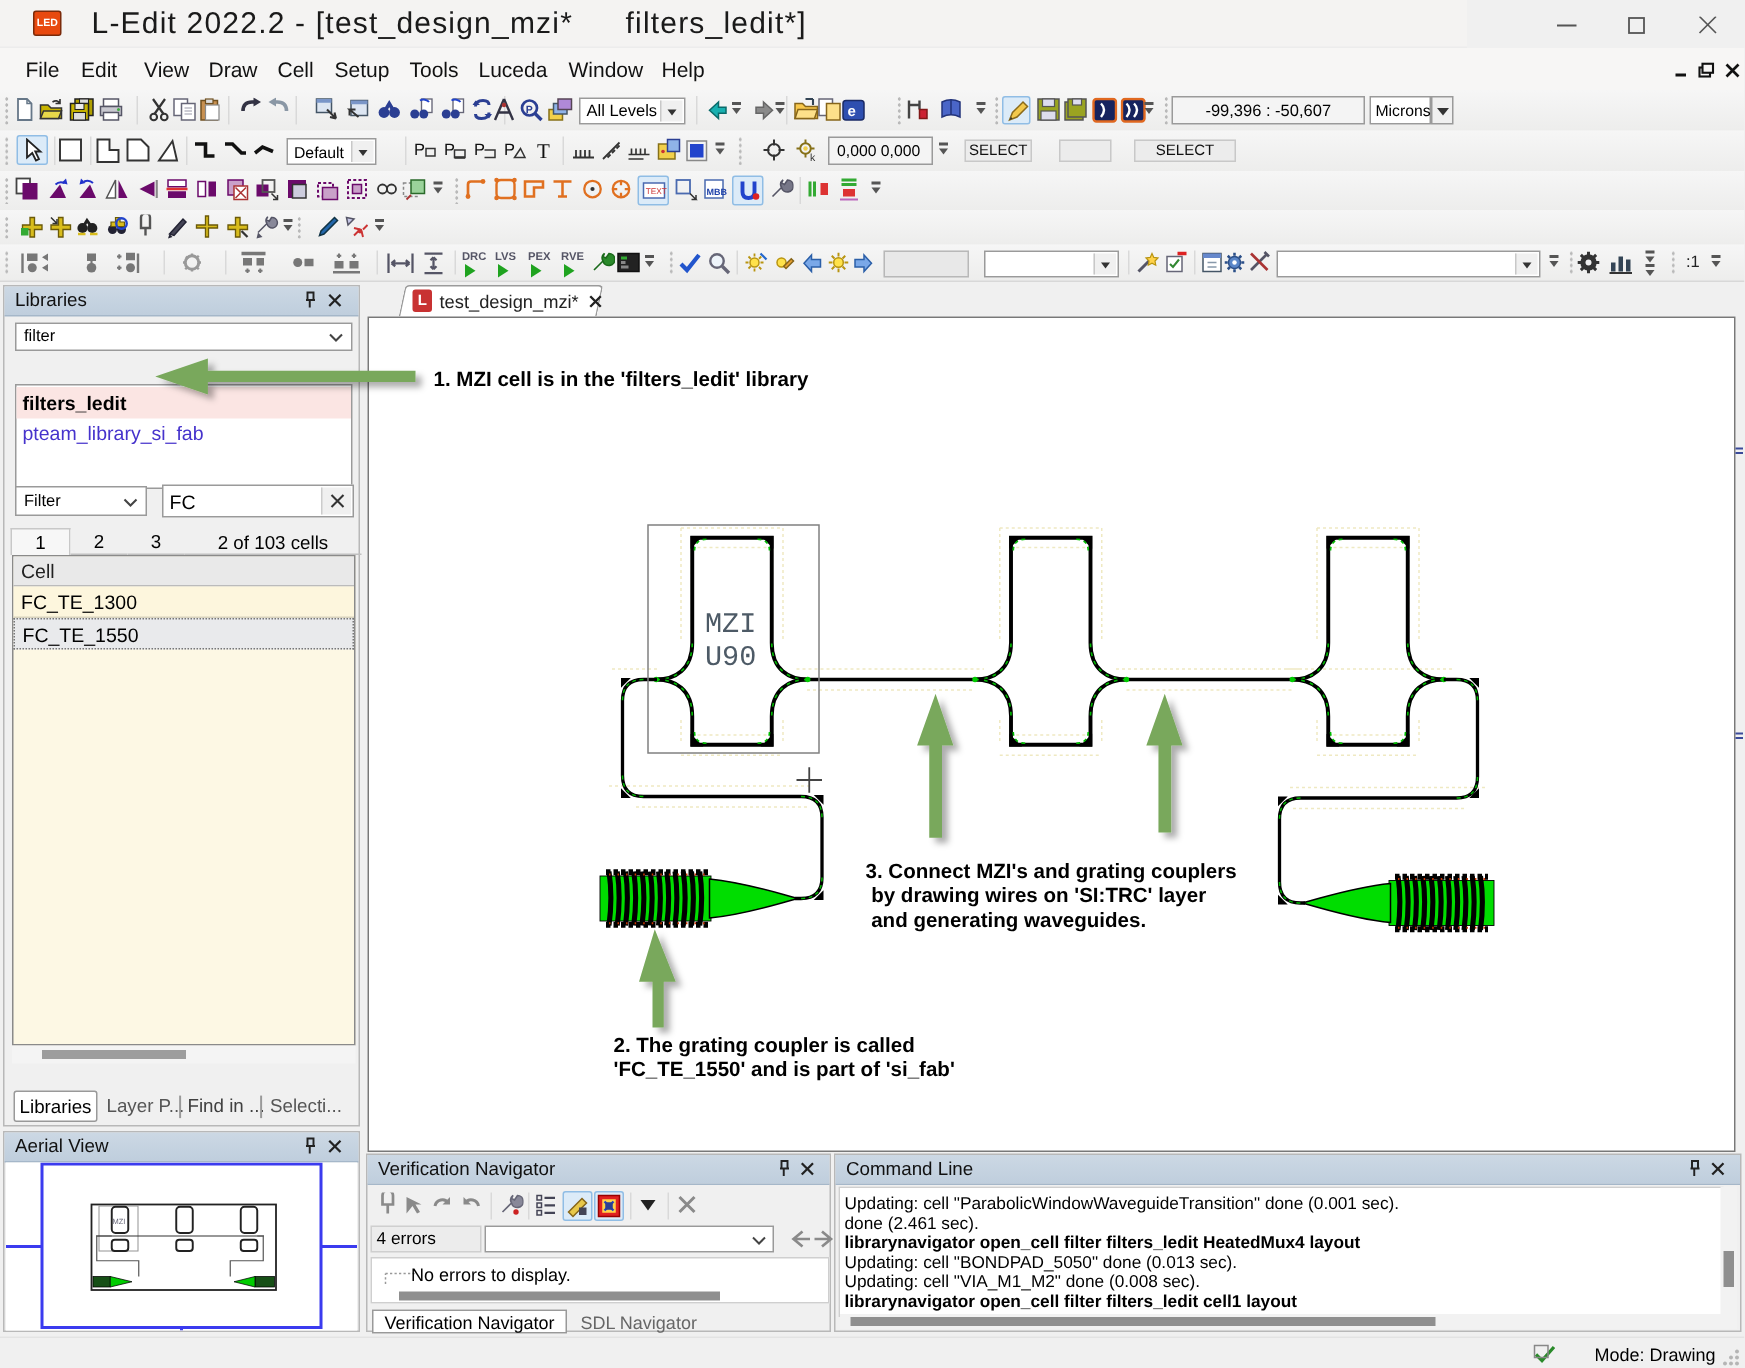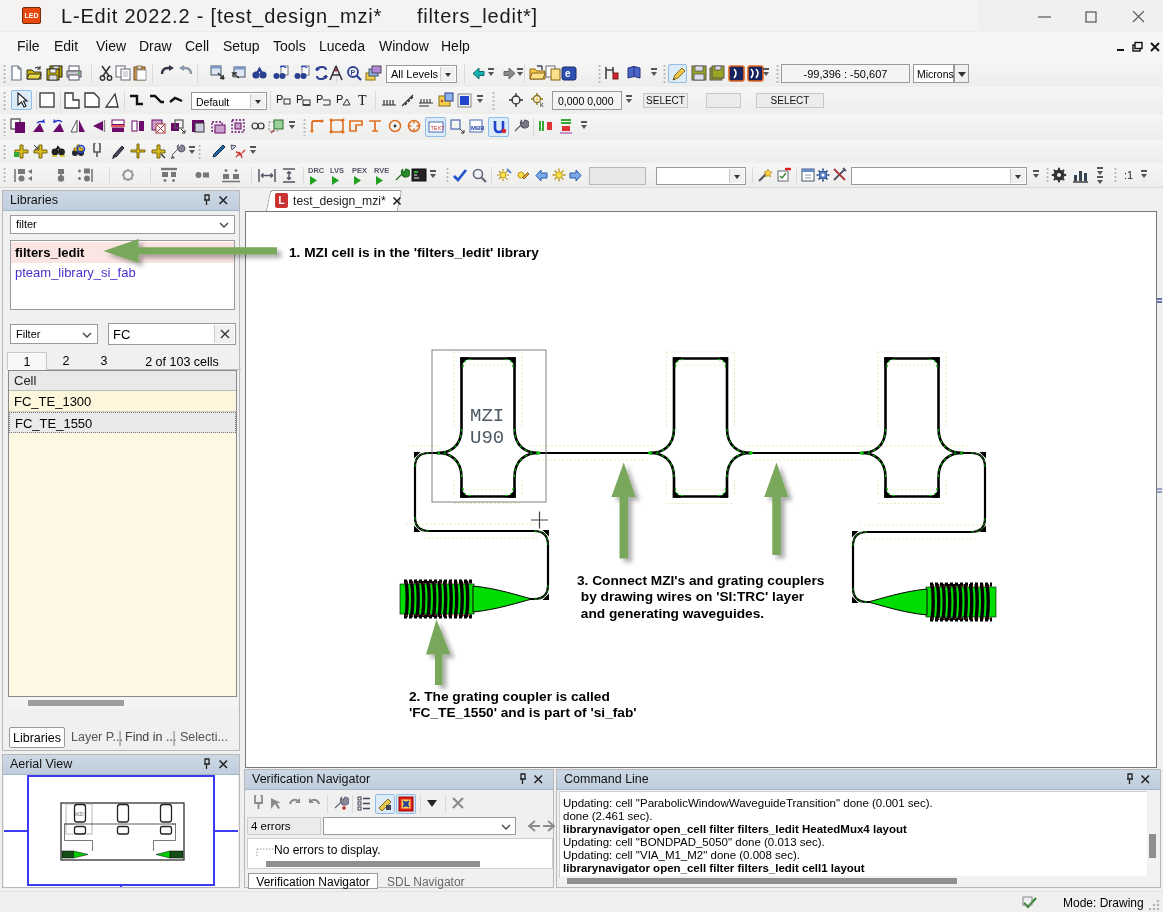--- a/index.html
+++ b/index.html
@@ -340,21 +340,21 @@
  <div class="ico" style="left:148px;top:5px">
       <svg width="17" height="17">
         <path d="M2 4 h5 l6 6 h3" fill="none" stroke="#111" stroke-width="2.4"></path>
       </svg>
     </div>
  <div class="ico" style="left:168px;top:5px">
       <svg width="17" height="17">
         <path d="M2 10 L7 6 L14 9" fill="none" stroke="#111" stroke-width="2.4"></path>
       </svg>
     </div>
- <div class="combo" style="left:191px;top:5px;width:76px;height:18px;padding:3px 0 0 4px;font-size:10.5px">Default<span class="arr"></span></div>
+ <div class="combo" style="left:191px;top:5px;width:60px;height:18px;padding:3px 0 0 4px;font-size:10.5px">Default<span class="arr"></span></div>
  <div class="sep" style="left:270px"></div>
  <div class="ico" style="left:275px;top:5px">
       <svg width="17" height="17">
         <text x="1" y="11" font-size="11" fill="#111">P</text>
         <rect x="9" y="7" width="6" height="5" fill="none" stroke="#333"></rect>
       </svg>
     </div>
  <div class="ico" style="left:295px;top:5px">
       <svg width="17" height="17">
         <text x="1" y="11" font-size="11" fill="#111">P</text>
@@ -904,21 +904,21 @@
       </svg>
    <svg class="pin" style="right:9px" width="13" height="13">
         <path d="M2.5 2.5 L10 10 M10 2.5 L2.5 10" stroke="#222" stroke-width="1.5"></path>
       </svg>
  </div>
  <div class="combo" style="left:7px;top:24px;width:225px;height:19px;padding:2px 0 0 5px">filter
    <svg style="position:absolute;right:5px;top:6px" width="10" height="7">
         <path d="M1 1 L5 5 L9 1" stroke="#444" fill="none" stroke-width="1.4"></path>
       </svg>
  </div>
- <div style="position:absolute;left:7px;top:49px;width:225px;height:70px;background:#fff;border:1px solid #9a9a9a">
+ <div style="position:absolute;left:7px;top:65px;width:225px;height:70px;background:#fff;border:1px solid #9a9a9a">
    <div style="position:absolute;left:0;top:1px;width:223px;height:21px;background:#fbe5e3;color:#000;font-weight:bold;font-size:13px;padding:3px 0 0 4px">filters_ledit</div>
    <div style="position:absolute;left:0;top:22px;width:223px;height:19px;color:#4633cc;font-size:13px;padding:2px 0 0 4px">pteam_library_si_fab</div>
  </div>
  <div class="combo" style="left:7px;top:133px;width:88px;height:20px;padding:3px 0 0 5px">Filter
    <svg style="position:absolute;right:5px;top:7px" width="10" height="7">
         <path d="M1 1 L5 5 L9 1" stroke="#444" fill="none" stroke-width="1.4"></path>
       </svg>
  </div>
  <div class="inset" style="left:105px;top:132px;width:128px;height:22px;padding:3px 0 0 4px;font-size:13px">FC
    <div style="position:absolute;right:1px;top:1px;width:20px;height:18px;background:#f0f0f0;border-left:1px solid #ccc">

